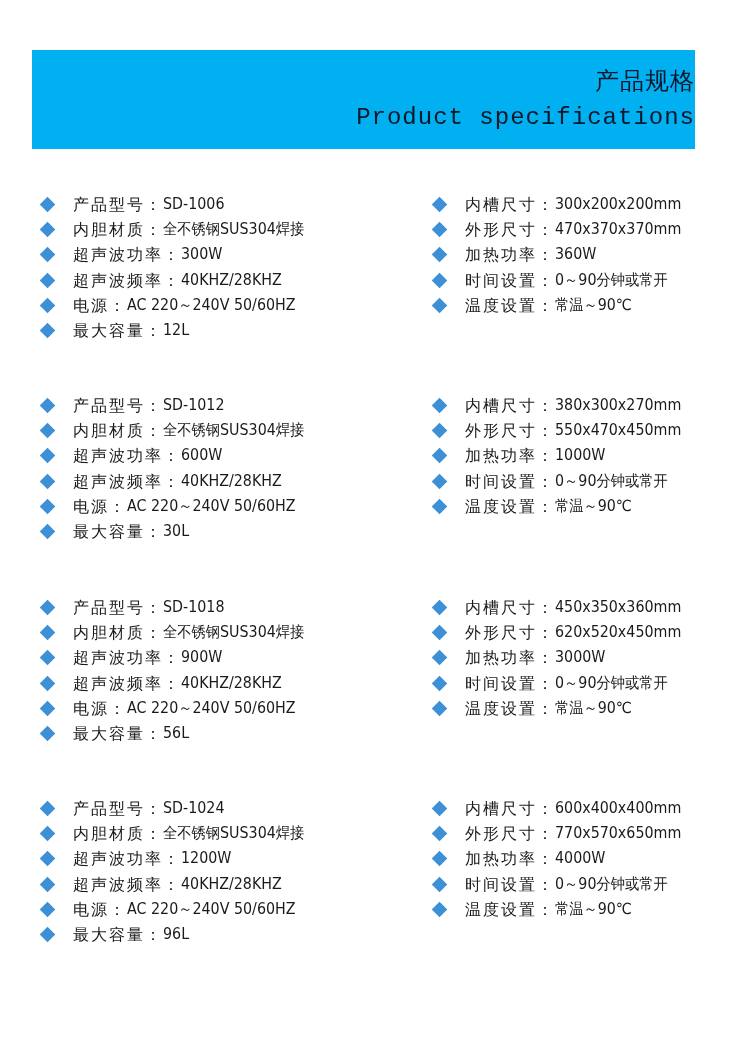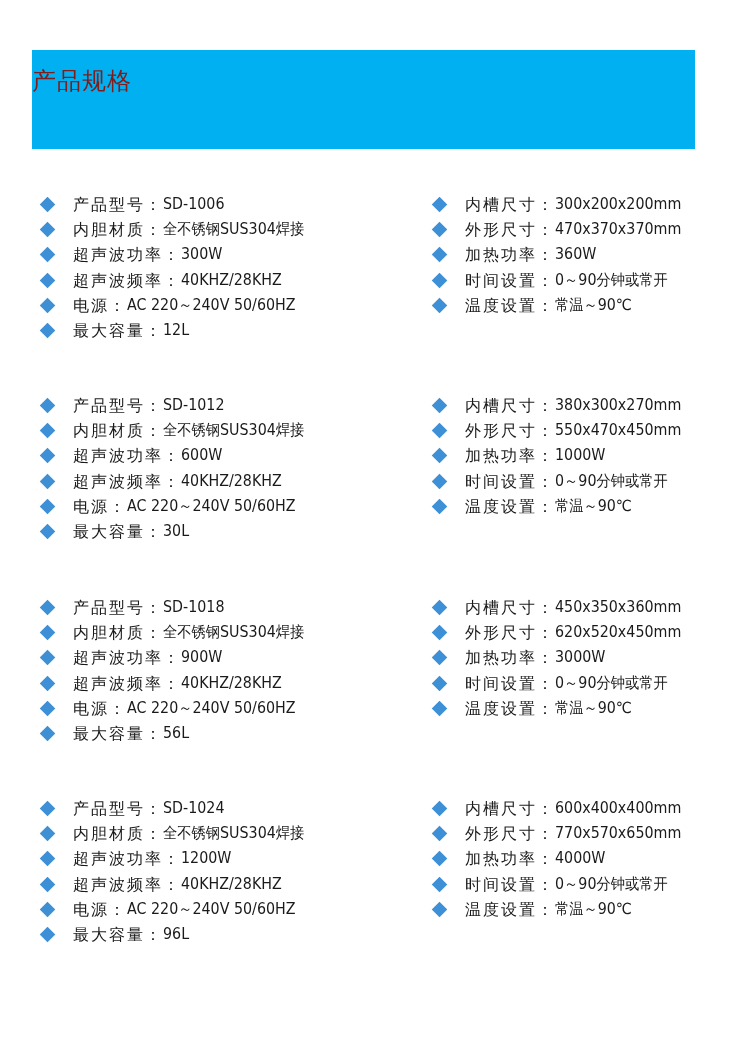--- a/index.html
+++ b/index.html
@@ -15,22 +15,22 @@
       font-family: "DejaVu Sans", sans-serif;
       color: #1a1a1a;
     }
     .banner {
       position: absolute;
       left: 32px;
       top: 50px;
       width: 663px;
       height: 99px;
       background: #00b0f0;
-      text-align: left;
-      color: #7f1d1d;
+      text-align: right;
+      color: #0f172a;
     }
     .banner-title-cn {
       position: absolute;
       left: 0;
       right: 0;
       top: 16px;
       font-family: "DejaVu Serif", serif;
       font-size: 24px;
       line-height: 30px;
       letter-spacing: 1px;
@@ -88,20 +88,21 @@
       transform: scaleX(0.92);
       transform-origin: left center;
       display: inline-block;
     }
   </style>
 </head>
 <body>
 
 <div class="banner">
   <div class="banner-title-cn">产品规格</div>
+  <div class="banner-title-en">Product specifications</div>
 </div>
 
 <div class="section" style="top:192px;">
   <div class="col col-left">
     <div class="row">
         <span class="diamond"></span>
         <span class="label">产品型号：</span>
         <span class="value">SD-1006</span>
       </div>
     <div class="row">

